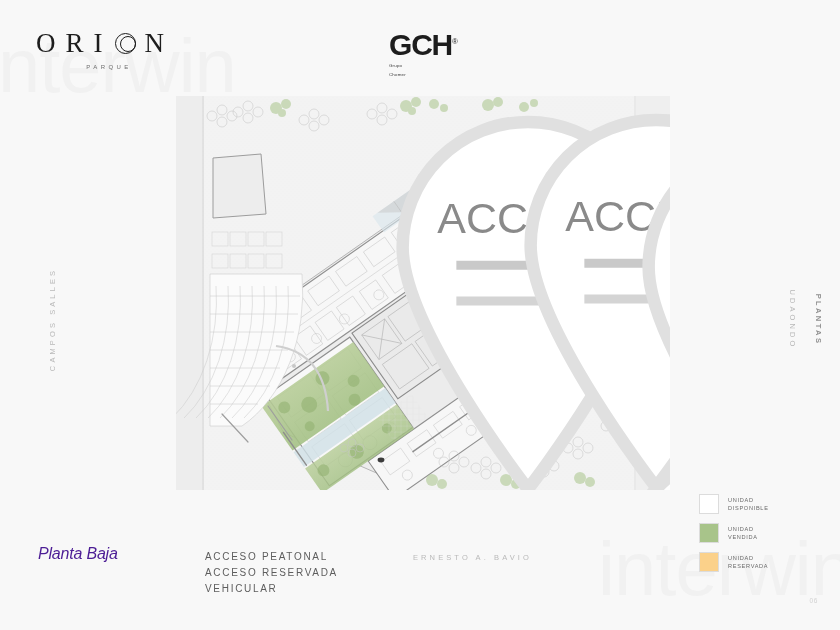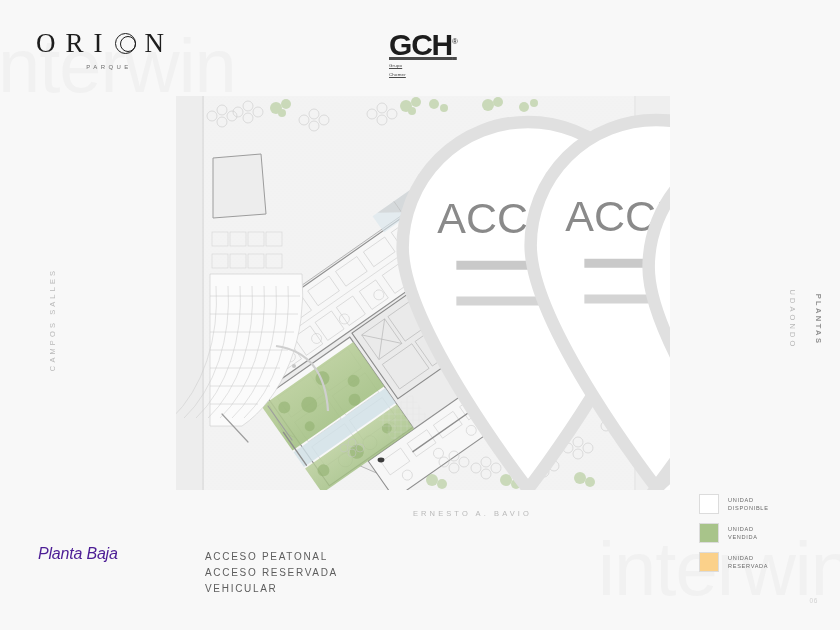--- a/index.html
+++ b/index.html
@@ -42,21 +42,21 @@
   }
   .logo-orion .ring:after{
     content:""; position:absolute; left:4px; top:1.5px;
     width:14px; height:14px; border:1.6px solid #1d1d1d; border-radius:50%;
   }
   .logo-orion .sub {
     font-size:6px; letter-spacing:3.4px; color:#6d6d6d;
     text-align:center; margin-top:5px; padding-left:8px;
   }
 
-  .logo-gch { position:absolute; left:389px; top:30px; z-index:5; text-align:left;text-decoration:underline; }
+  .logo-gch { position:absolute; left:389px; top:30px; z-index:5; text-align:left; }
   .logo-gch .gch {
     font-size:30px; font-weight:bold; letter-spacing:-1.2px;
     color:#1d1d1d; font-family:"Liberation Sans", sans-serif;
     line-height:1;
   }
   .logo-gch .tm { font-size:8px; vertical-align:super; font-weight:normal; }
   .logo-gch .gsub {
     font-size:4.4px; line-height:1.35; color:#3a3a3a;
     letter-spacing:.2px; margin-top:3px;
   }
@@ -71,21 +71,21 @@
   .street-left {
     left:-8px; top:315px;
     transform:rotate(-90deg); transform-origin:center;
     width:120px; text-align:center;
   }
   .street-right {
     right:-12px; top:315px;
     transform:rotate(90deg); transform-origin:center;
     width:120px; text-align:center;
   }
-  .street-bottom { left:365px; top:509px;padding-left:48px; }
+  .street-bottom { left:365px; top:553px;padding-left:48px; }
 
   .plantas-tab {
     position:absolute; right:-18px; top:315px;
     transform:rotate(90deg); transform-origin:center;
     width:80px; text-align:center;
     font-size:7.5px; letter-spacing:2.4px; color:#8e8e8e;
     font-weight:bold; z-index:4;
   }
 
   

